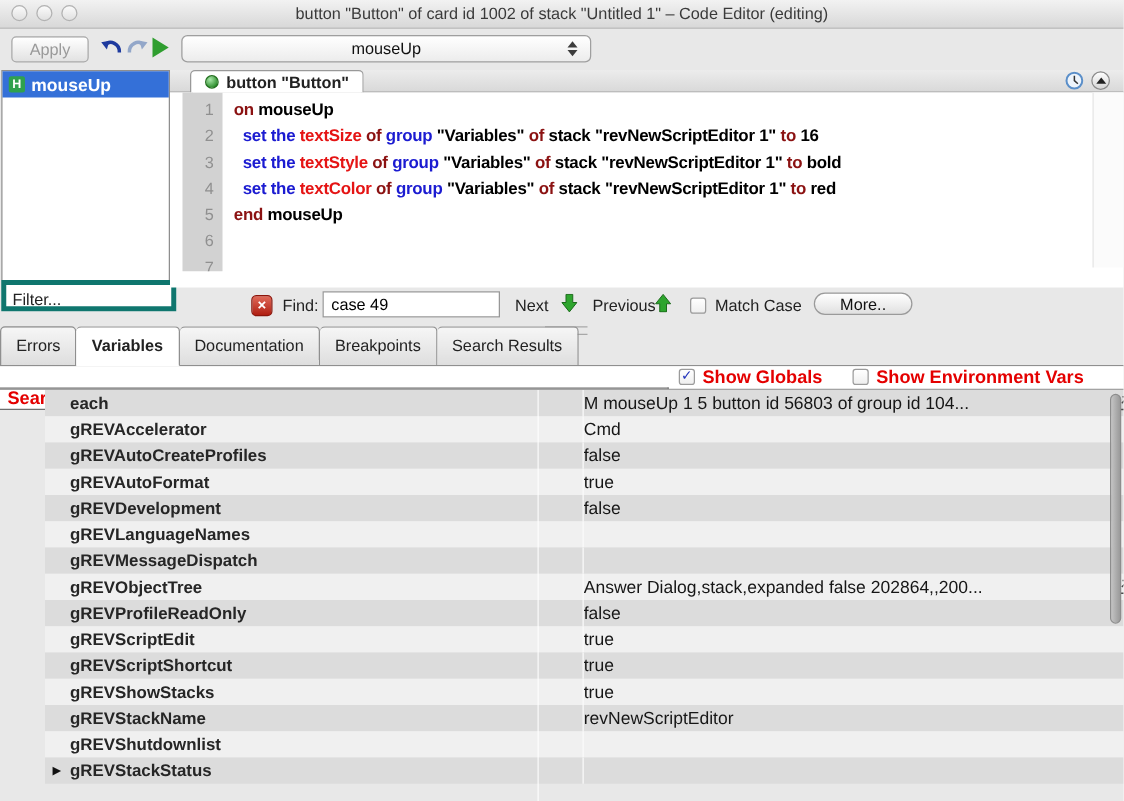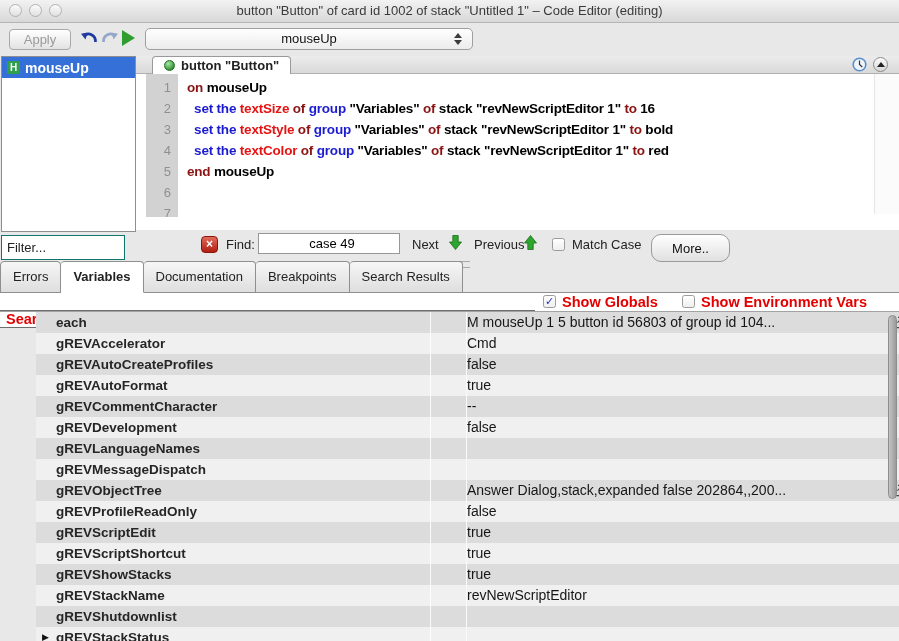--- a/index.html
+++ b/index.html
@@ -33,22 +33,22 @@
   .stepper .up{border-left:4px solid transparent;border-right:4px solid transparent;border-bottom:5px solid #3c3c3c;}
   .stepper .dn{border-left:4px solid transparent;border-right:4px solid transparent;border-top:5px solid #3c3c3c;}
 
   
   .handler-list{position:absolute;left:1px;top:56px;width:135px;height:176px;background:#fff;
                 border:1px solid #8e8e8e;box-sizing:border-box;}
   .handler-item{height:21px;display:flex;align-items:center;gap:5px;padding-left:5px;}
   .handler-item.selected{background:#3470d8;color:#fff;font-weight:bold;font-size:14px;}
   .hicon{width:13px;height:13px;background:#2fa14d;border-radius:2px;color:#fff;font-weight:bold;
          font-size:10px;line-height:13px;text-align:center;flex:0 0 13px;}
-  .filter-field{position:absolute;left:1px;top:235px;width:124px;height:25px;background:#fff;
-                border:1px solid #0f766e;box-sizing:border-box;line-height:23px;padding-left:5px;color:#222;}
+  .filter-field{position:absolute;left:1px;top:224px;width:140px;height:25px;background:#fff;
+                border:4px solid #0f766e;box-sizing:border-box;line-height:23px;padding-left:5px;color:#222;}
   .vsplit{position:absolute;left:139px;top:148px;width:3px;height:36px;
           border-left:1px solid #a5a5a5;border-right:1px solid #a5a5a5;}
 
   
   .tabstrip{position:absolute;left:136px;top:56px;width:763px;height:17px;
             background:linear-gradient(#ececec,#d9d9d9);border-bottom:1px solid #b0b0b0;}
   .etab{position:absolute;left:16px;top:0;height:17px;background:#fff;border:1px solid #999;
         border-bottom:none;border-radius:4px 4px 0 0;display:flex;align-items:center;gap:6px;
         padding:0 11px;font-weight:bold;z-index:2;}
   .dot{width:11px;height:11px;border-radius:50%;border:1px solid #23701f;box-sizing:border-box;
@@ -71,31 +71,31 @@
   .tk-kw{color:#8b1212;margin-top:42px;} .tk-cmd{color:#1b1bd1;} .tk-prop{color:#e51414;} .tk-pl{color:#000;}
   .vsb{position:absolute;right:0;top:0;width:24px;height:140px;background:#fbfbfb;border-left:1px solid #e6e6e6;}
 
   
   .findbar{position:absolute;left:0;top:230px;width:899px;height:38px;}
   .findx{position:absolute;left:201px;top:6px;width:17px;height:17px;border-radius:4px;
          background:linear-gradient(#e06a5a,#b01f12);border:1px solid #8c150b;box-sizing:border-box;
          color:#fff;font-size:12px;font-weight:bold;text-align:center;line-height:14px;}
   .findlbl{position:absolute;left:226px;top:7px;}
   .findfield{position:absolute;left:258px;top:3px;width:142px;height:21px;background:#fff;
-             border:1px solid #979797;box-sizing:border-box;line-height:19px;padding-left:6px;color:#000;text-align:center;}
+             border:1px solid #979797;box-sizing:border-box;line-height:19px;padding-left:6px;color:#000;}
   .nextlbl{position:absolute;left:412px;top:7px;}
   .arrow{position:absolute;top:5px;}
   .arrow-down{left:449px;}
   .arrow-up{left:524px;}
   .prevlbl{position:absolute;left:474px;top:7px;}
   .cb{width:13px;height:13px;border:1px solid #9b9b9b;border-radius:2.5px;background:linear-gradient(#fff,#efefef);
       box-sizing:border-box;text-align:center;line-height:11px;font-size:11px;font-weight:bold;color:#2233bb;}
   .mc-cb{position:absolute;left:552px;top:8px;}
   .mclbl{position:absolute;left:572px;top:7px;}
-  .morebtn{position:absolute;left:651px;top:4px;width:79px;height:28px;border:1px solid #9a9a9a;
+  .morebtn{position:absolute;left:651px;top:4px;width:79px;height:18px;border:1px solid #9a9a9a;
            border-radius:10px;background:linear-gradient(#ffffff,#e0e0e0);font-size:13px;
            font-family:inherit;color:#111;padding:0;}
   .hsplit{position:absolute;left:436px;top:261px;width:34px;height:5px;
           border-top:1.5px solid #a8a8a8;border-bottom:1.5px solid #a8a8a8;}
 
   
   .ptabs{position:absolute;left:0;top:270px;width:899px;height:23px;border-bottom:1px solid #8f8f8f;
          display:flex;align-items:flex-end;box-sizing:border-box;}
   .ptab{height:22px;line-height:22px;padding:4px 12px;border:1px solid #8f8f8f;border-left:none;
         border-bottom:none;border-radius:4px 4px 0 0;background:linear-gradient(#f6f6f6,#dedede);
@@ -252,24 +252,20 @@
       </div>
       <div class="vrow">
         <div class="vname"><span>gREVAutoCreateProfiles</span></div>
         <div class="vval">false</div>
       </div>
       <div class="vrow">
         <div class="vname"><span>gREVAutoFormat</span></div>
         <div class="vval">true</div>
       </div>
       <div class="vrow">
-        <div class="vname"><span>gREVCommentCharacter</span></div>
-        <div class="vval">--</div>
-      </div>
-      <div class="vrow">
         <div class="vname"><span>gREVDevelopment</span></div>
         <div class="vval">false</div>
       </div>
       <div class="vrow">
         <div class="vname"><span>gREVLanguageNames</span></div>
         <div class="vval"></div>
       </div>
       <div class="vrow">
         <div class="vname"><span>gREVMessageDispatch</span></div>
         <div class="vval"></div>

